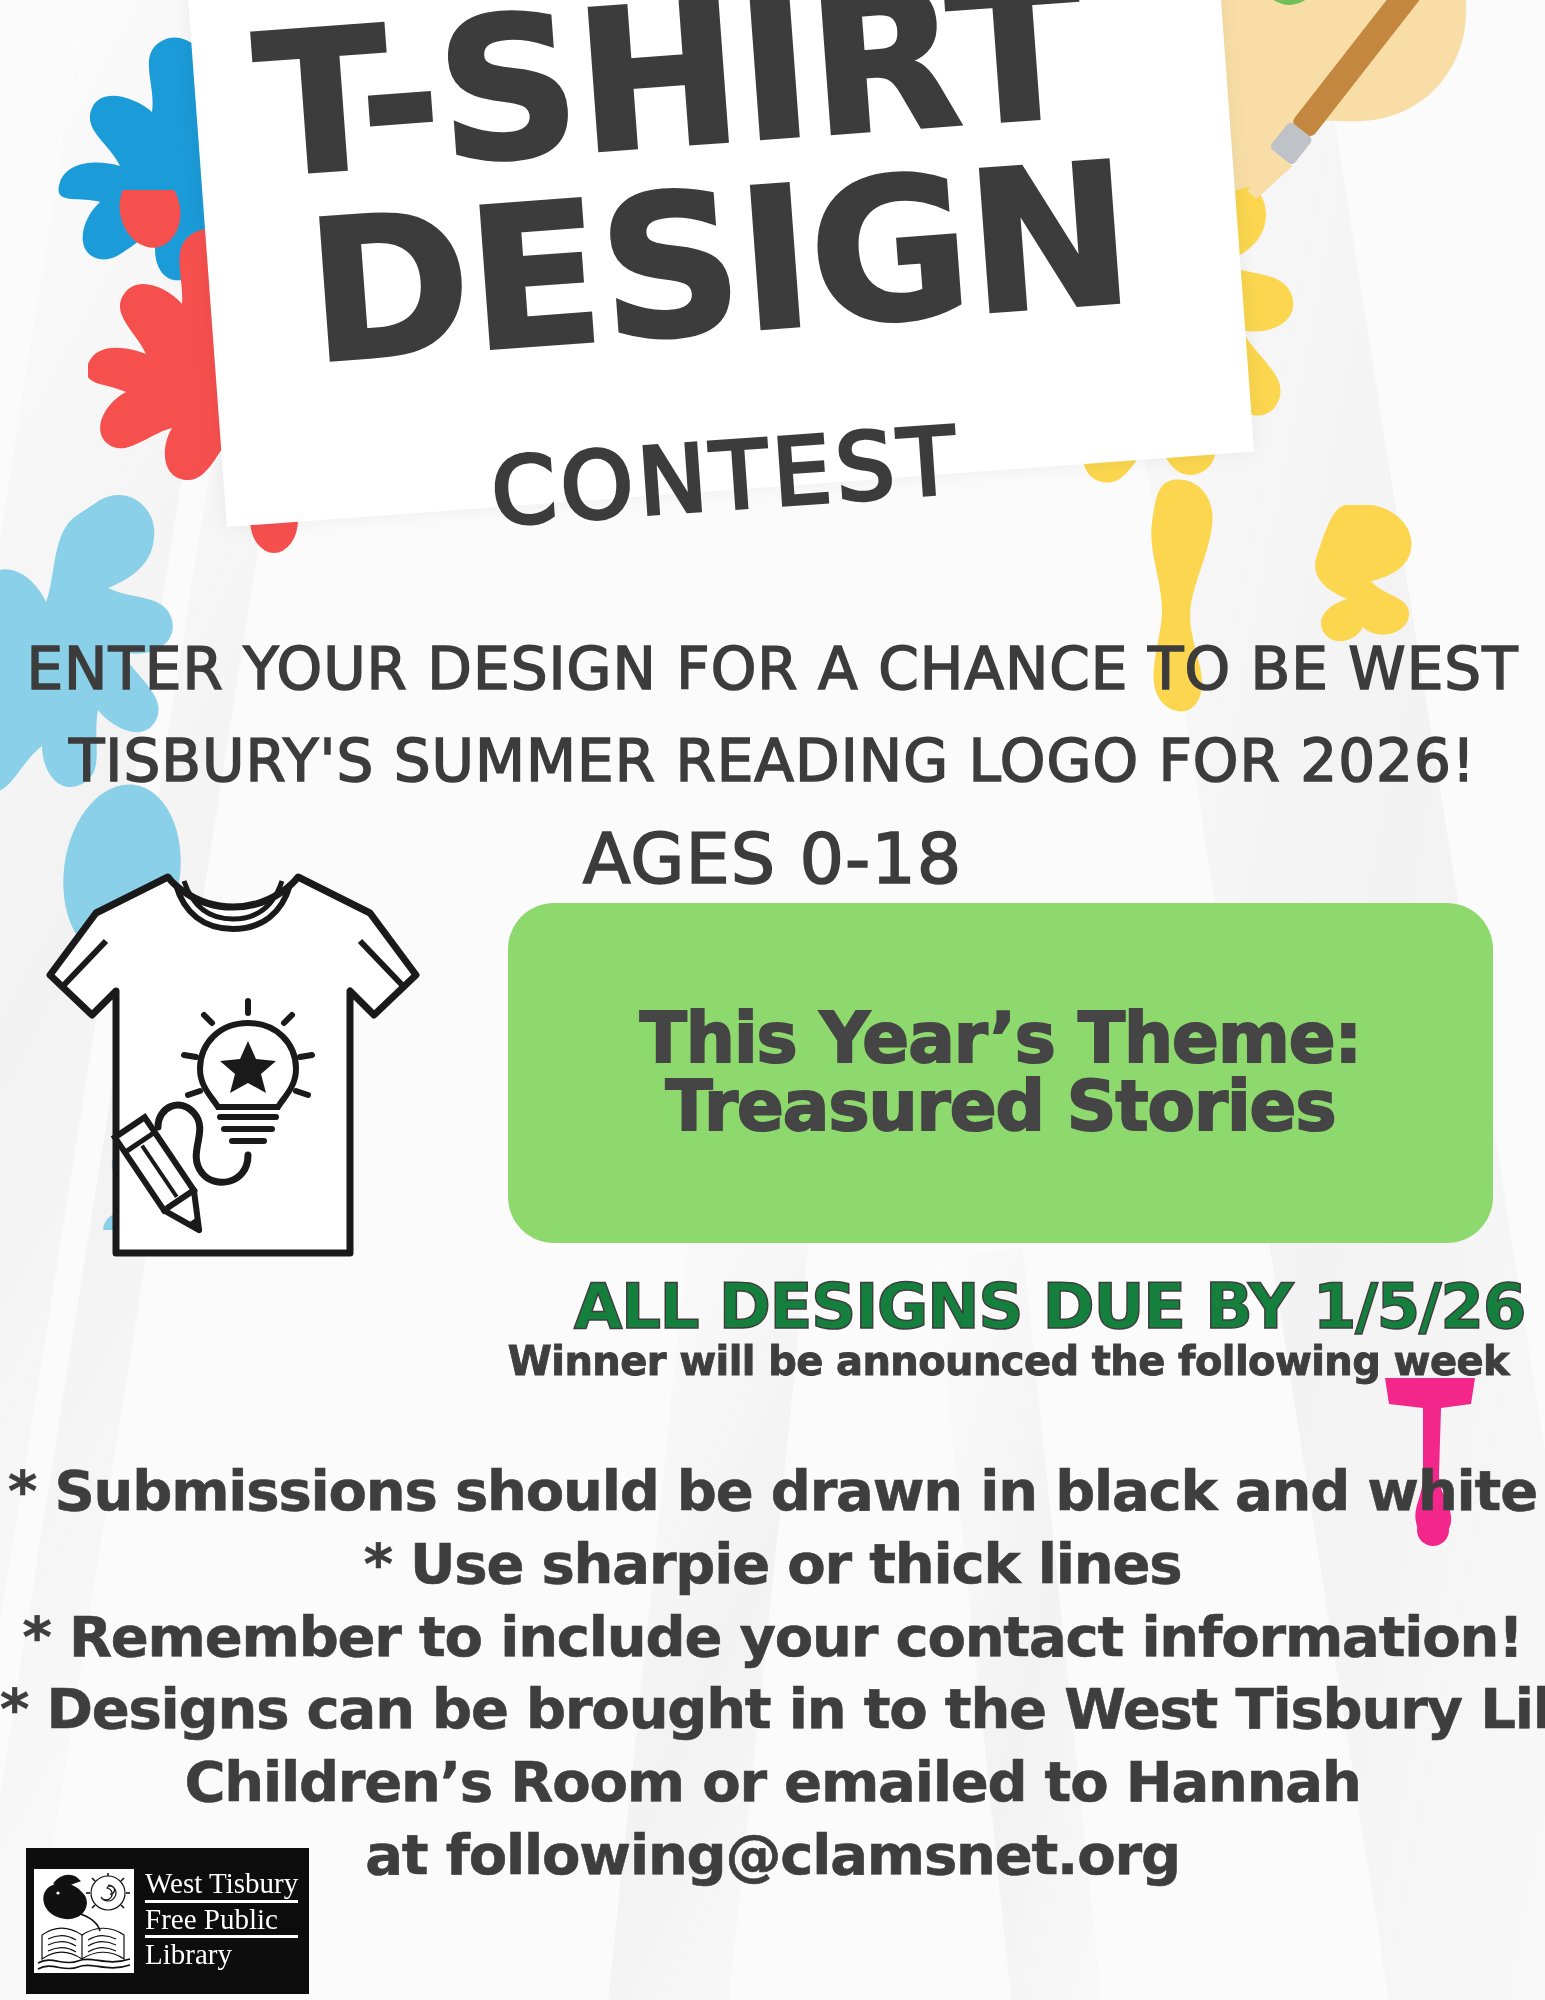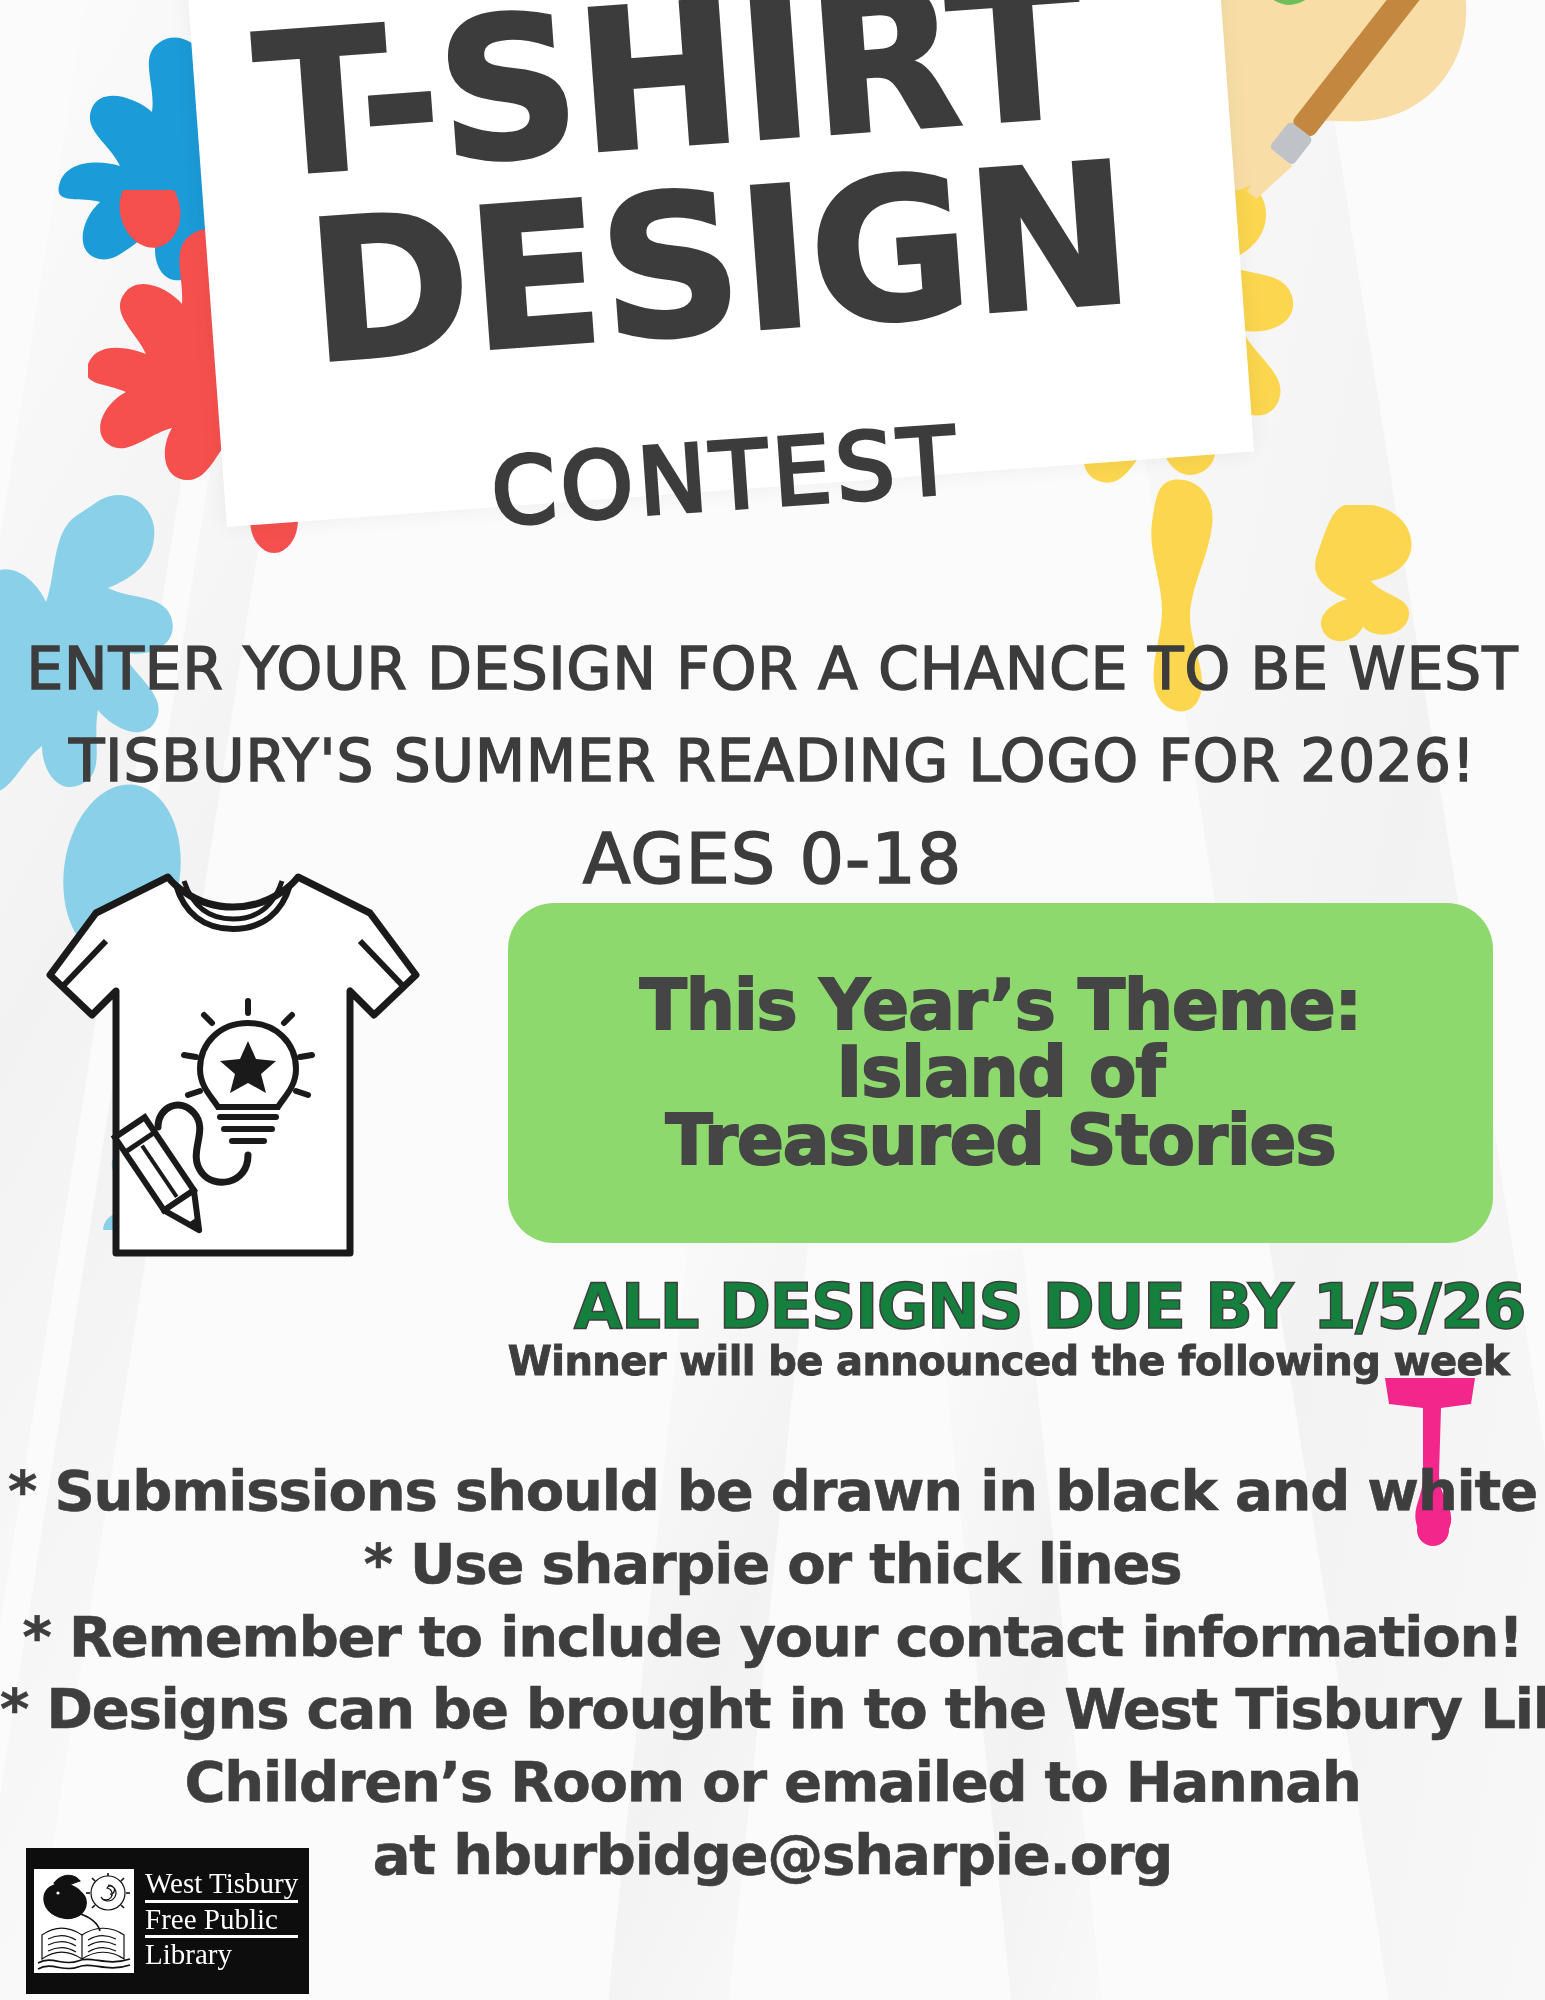--- a/index.html
+++ b/index.html
@@ -338,34 +338,33 @@
       <rect x="112" y="268" width="36" height="88" fill="#ffffff" stroke="#1a1a1a" stroke-width="6"></rect>
       <path d="M112 356 L148 356 L130 392 Z" fill="#ffffff" stroke="#1a1a1a" stroke-width="6" stroke-linejoin="round"></path>
       <path d="M122 380 L138 380 L130 392 Z" fill="#1a1a1a"></path>
       <path d="M112 286 L148 286" stroke="#1a1a1a" stroke-width="5"></path>
       <path d="M130 290 L130 352" stroke="#1a1a1a" stroke-width="4"></path>
     </g>
   </svg>
 
   <div class="theme-box">
     <div class="theme-line">This Year’s Theme:</div>
-    <div class="theme-line">Island of</div>
     <div class="theme-line">Treasured Stories</div>
   </div>
 
   <div class="due-main">ALL DESIGNS DUE BY 1/5/26</div>
   <div class="due-sub">Winner will be announced the following week</div>
 
   <div class="bullets">
     <div class="bullet">* Submissions should be drawn in black and white</div>
     <div class="bullet">* Use sharpie or thick lines</div>
     <div class="bullet">* Remember to include your contact information!</div>
     <div class="bullet">* Designs can be brought in to the West Tisbury Library</div>
     <div class="bullet">Children’s Room or emailed to Hannah</div>
-    <div class="bullet">at hburbidge@sharpie.org</div>
+    <div class="bullet">at following@clamsnet.org</div>
   </div>
 
   <div class="logo">
     <div class="logo-mark">
       <svg viewBox="0 0 100 104" width="100" height="104">
         <rect x="0" y="0" width="100" height="104" fill="#ffffff"></rect>
         <g stroke="#111" stroke-width="1.2" fill="none">
 
           <circle cx="74" cy="24" r="17" fill="#fff"></circle>
           <path d="M74 16 a8 8 0 1 1 -7 12 a6 6 0 1 0 6 -9 a4 4 0 1 1 3 6"></path>

